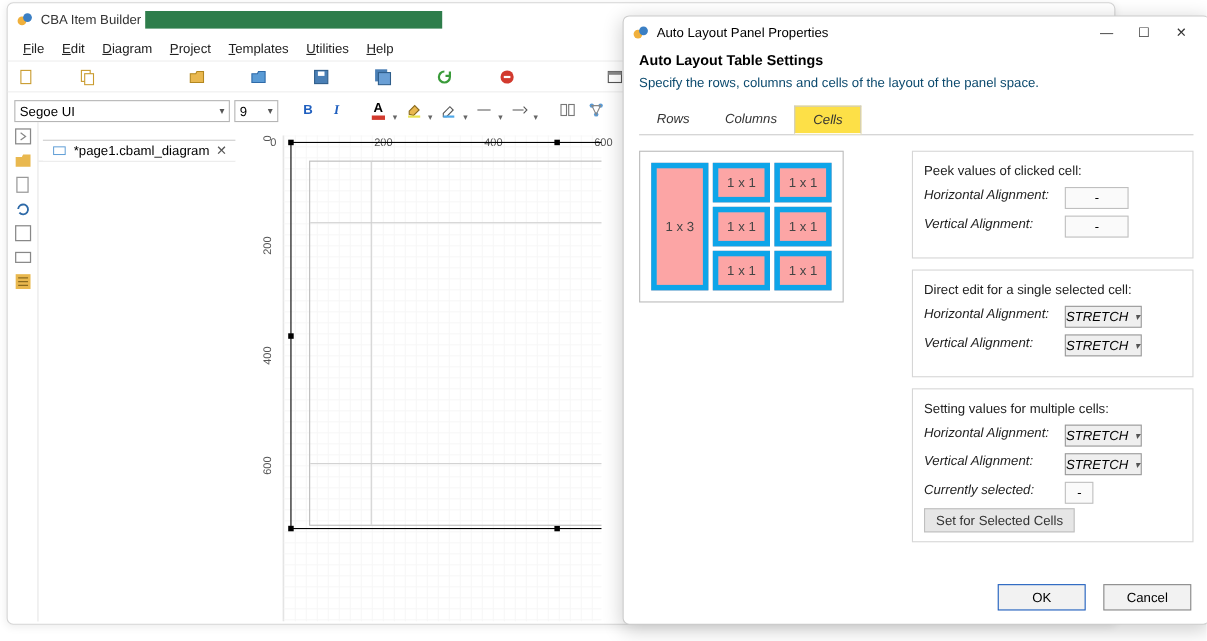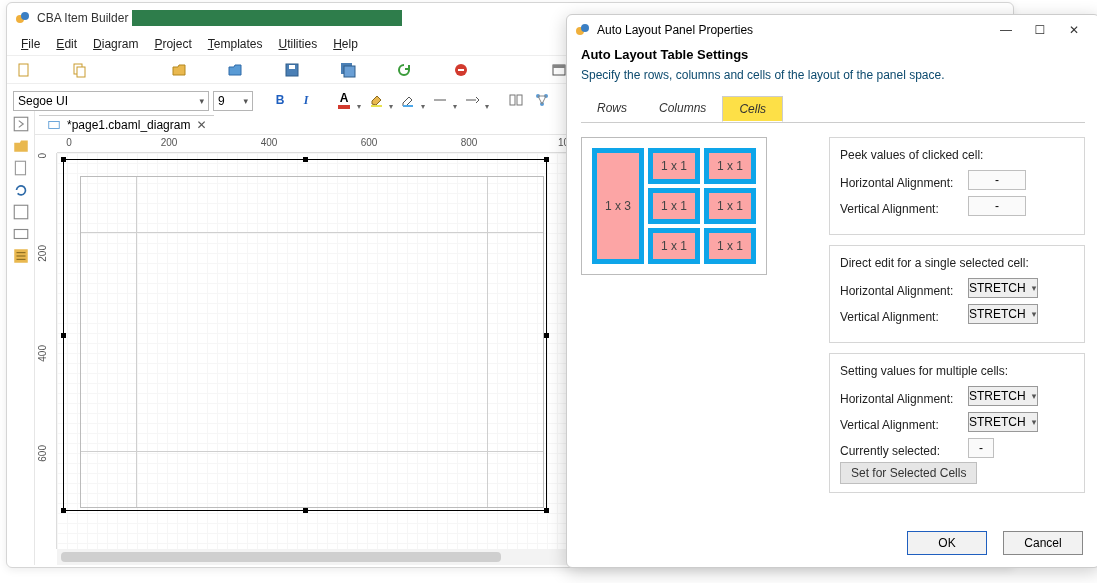--- a/index.html
+++ b/index.html
@@ -25,21 +25,21 @@
 .style-bar { height: 28px; display: flex; align-items: flex-end; padding: 0 6px; gap: 4px; border-top: 1px solid #eee; }
 .sel { height: 20px; border: 1px solid #b5b5b5; background: #fff; display: flex; align-items: center; padding: 0 4px; }
 .sel .caret { margin-left: 4px; font-size: 9px; color: #555; }
 .style-btn { width: 22px; height: 22px; display:flex; align-items:center; justify-content:center; font-weight: bold; }
 .ital { font-style: italic; font-family: Georgia,serif; }
 .color-swatch { width:12px; height:4px; display:block; }
 
 .body-row { display: flex; height: calc(100% - 110px); }
 .side { width: 28px; border-right: 1px solid #e6e6e6; display:flex; flex-direction:column; align-items:center; padding-top:4px; gap:4px; }
 .side .side-icon { width:18px; height:18px; }
-.canvas-area { flex:1; display:flex; flex-direction:column; }
+.canvas-area { flex:1; display:flex; flex-direction:row;margin-top:12px; }
 .tab-row { height:24px; display:flex; align-items:flex-end; padding-left:4px; gap:2px; border-bottom:1px solid #e6e6e6; }
 .doc-tab { background:#fff; padding:2px 8px; border-top:1px solid #ccc; display:flex; align-items:center; gap:6px; }
 .close-x { color:#555; }
 .ruler-h { height:18px; position:relative; border-bottom:1px solid #ddd; margin-left:22px; }
 .ruler-h span { position:absolute; top:2px; font-size:10px; color:#555; transform:translateX(-50%); }
 .canvas-row { flex:1; display:flex; overflow:hidden; }
 .ruler-v { width:22px; position:relative; border-right:1px solid #ddd; }
 .ruler-v span { position:absolute; left:2px; font-size:10px; color:#555; writing-mode:vertical-rl; transform: rotate(180deg); }
 .canvas { flex:1; position:relative; overflow:hidden; background-image: linear-gradient(#f6f6f6 1px, transparent 1px), linear-gradient(90deg, #f6f6f6 1px, transparent 1px); background-size: 10px 10px; }
 .sel-frame { position:absolute; left:6px; top:6px; width:484px; height:352px; border:1px solid #000; }
@@ -64,21 +64,21 @@
 .tab-body { display:flex; gap:12px; padding-top:14px; }
 .layout-pane { width:236px; }
 .btn { background:#e6e6e6; border:1px solid #bfbfbf; padding:3px 10px; color:#333; }
 .btn-row { display:flex; gap:6px; margin-bottom:14px; }
 .layout-table { border:1px solid #bbb; display:inline-block; padding:6px; }
 .layout-table table { border-collapse:separate; border-spacing:4px; }
 .layout-table td { border:5px solid #0ea5e9; padding:6px 8px; text-align:center; color:#444; background:#fca5a5; }
 .props-pane { flex:1; display:flex; flex-direction:column; gap:10px; }
 .group { border:1px solid #d6d6d6; padding:10px 10px 12px 10px; }
 .group .g-title { margin-bottom:8px; color:#222; }
-.field { display:flex; align-items:flex-end; margin:6px 0; }
+.field { display:flex; align-items:flex-start; margin:6px 0;font-style:italic; }
 .field label { width:128px; color:#222; }
 .val-box { border:1px solid #bfbfbf; background:#fafafa; padding:2px 10px; min-width:58px; text-align:center; }
 .select { border:1px solid #999; background:#efefef; padding:2px 0; min-width:70px; display:flex; align-items:center; gap:6px; }
 .select .caret { font-size:9px; color:#555; }
 .dlg-buttons { display:flex; justify-content:flex-end; gap:16px; padding:12px 16px; }
 .big-btn { width:80px; height:24px; border:1px solid #888; background:#f2f2f2; display:flex; align-items:center; justify-content:center; }
 .big-btn.primary { border:1.5px solid #1f5fbf; }
 </style>
 </head>
 <body>

